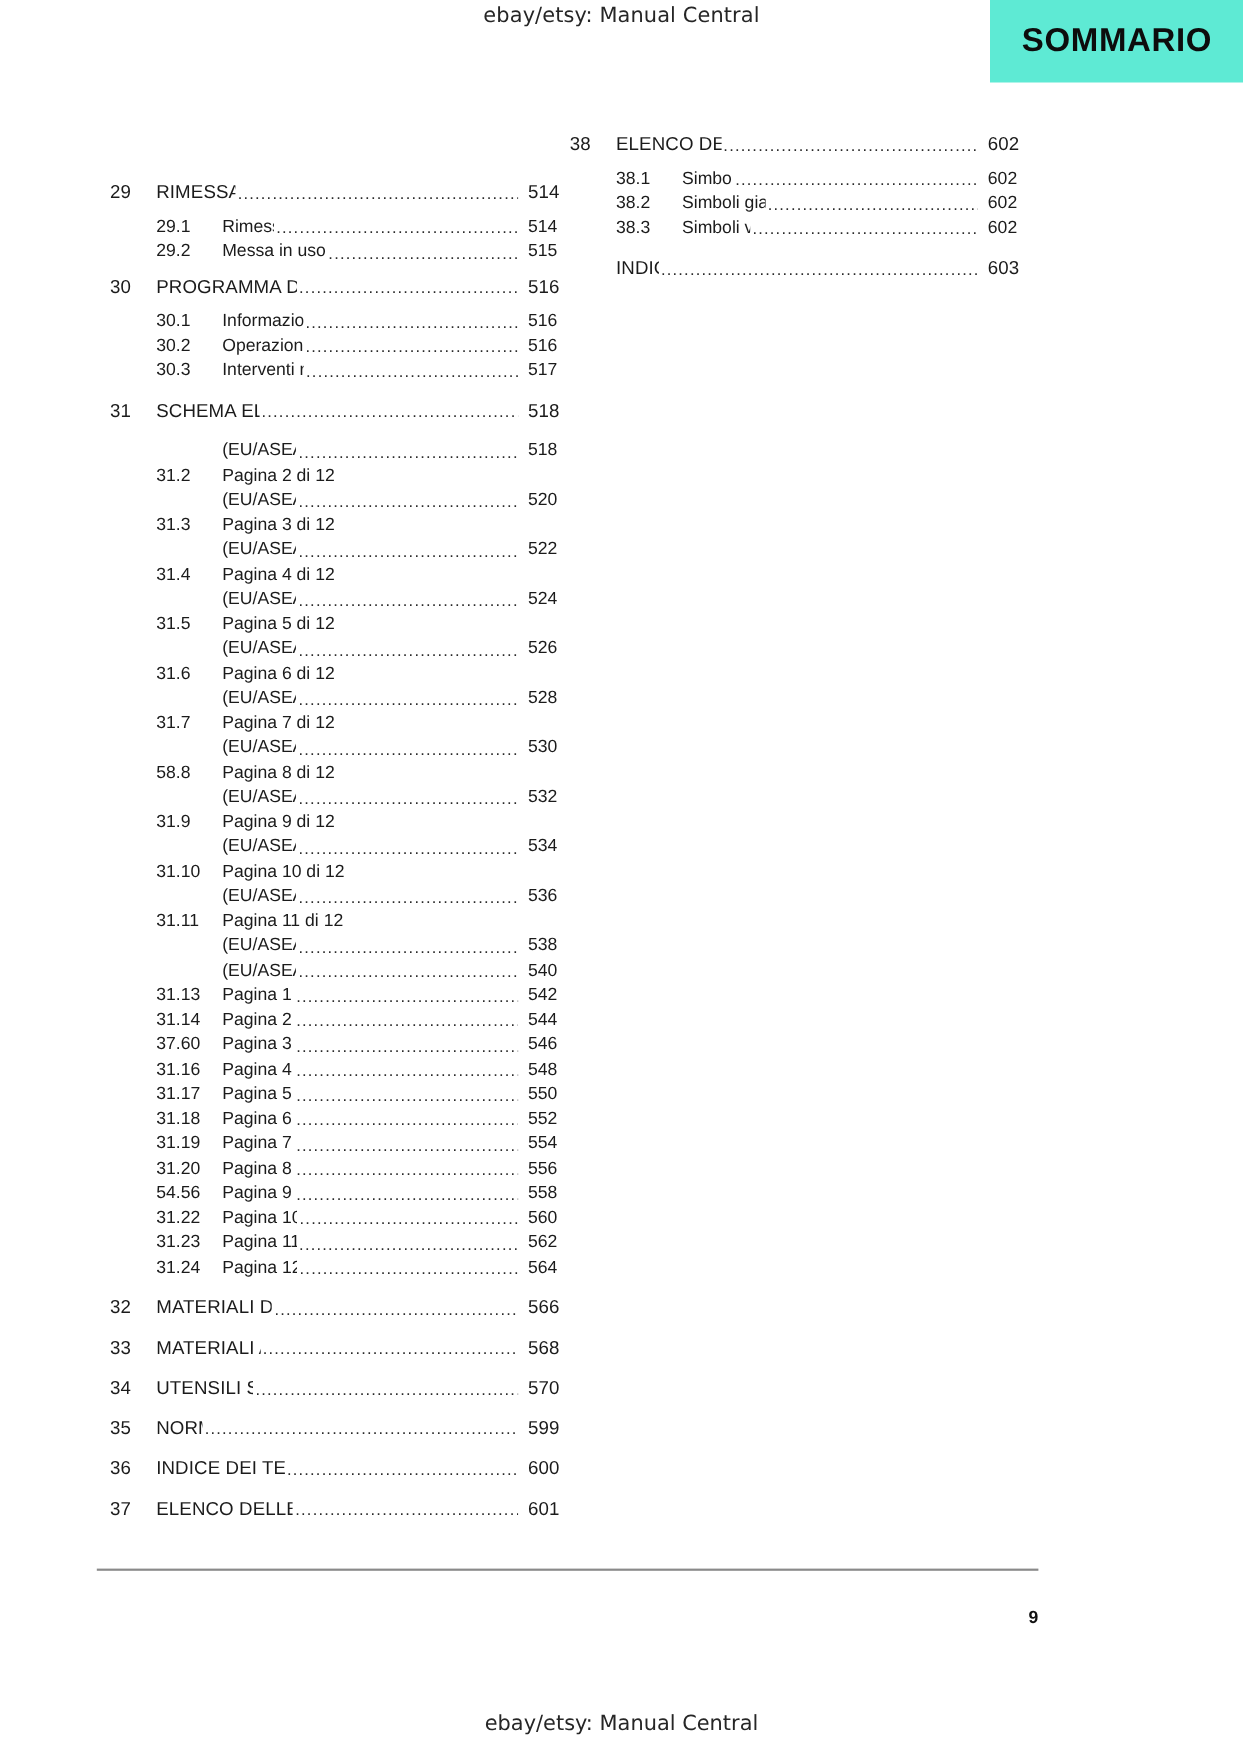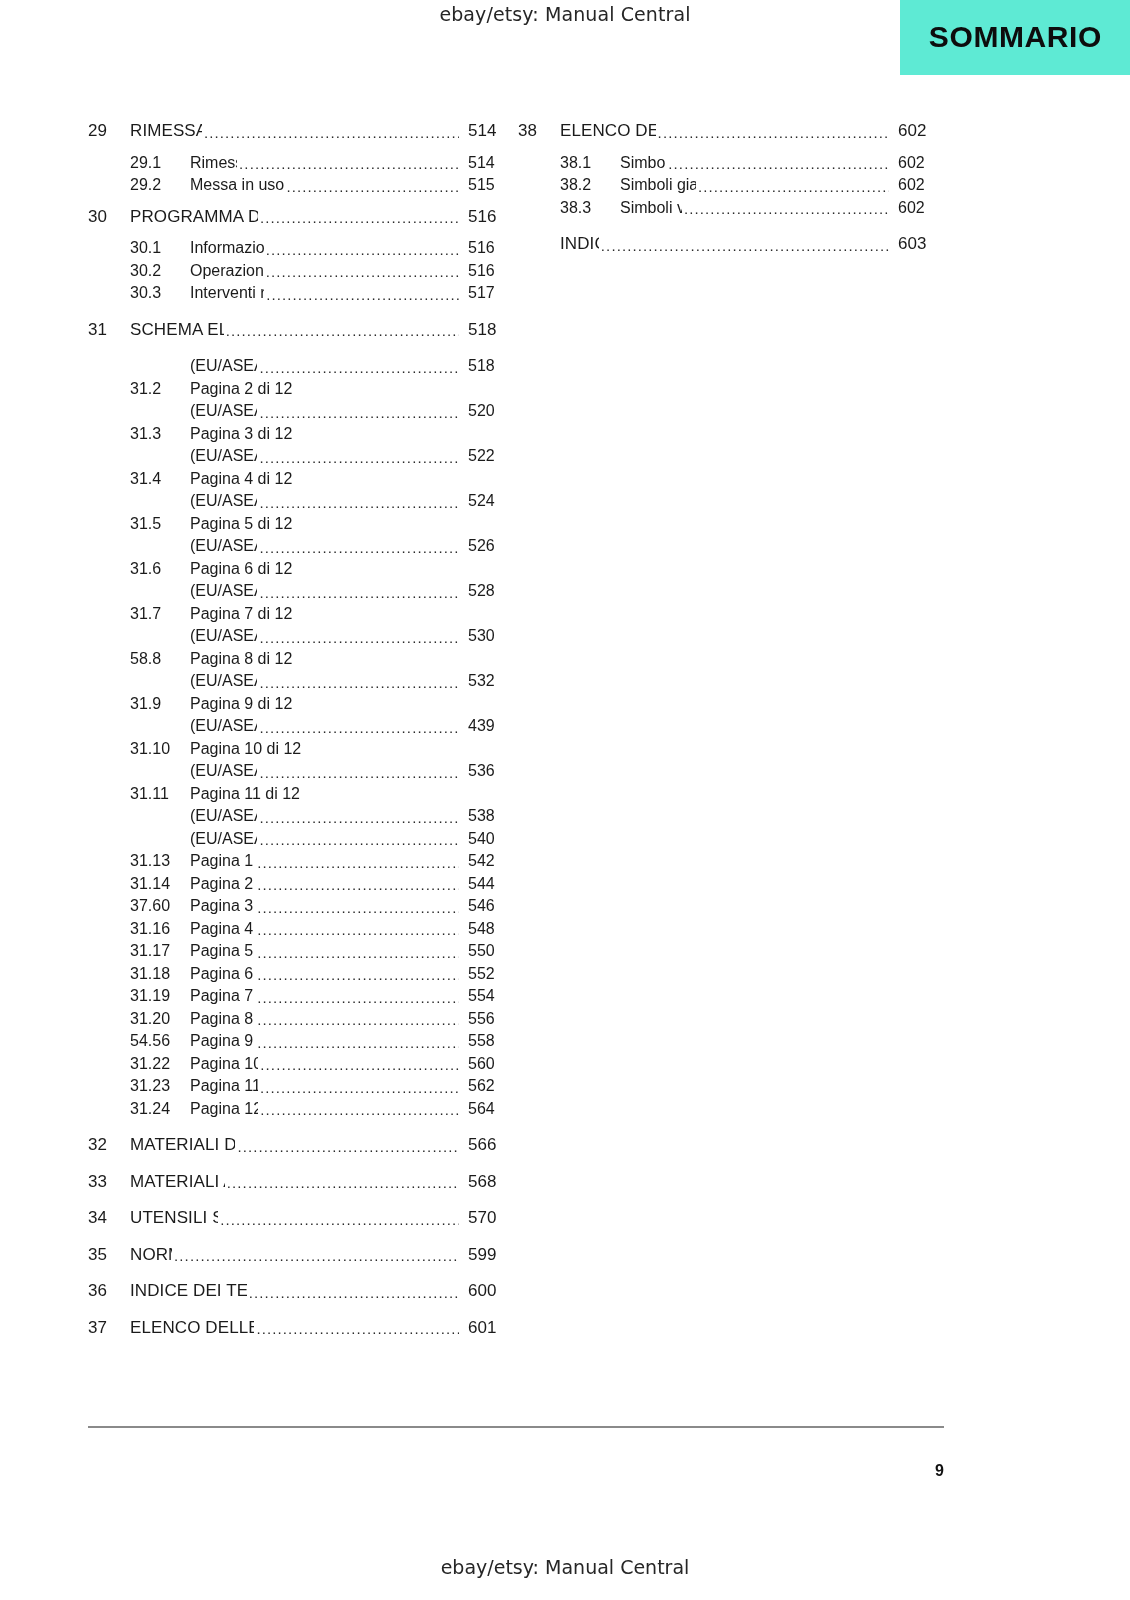--- a/index.html
+++ b/index.html
@@ -43,21 +43,21 @@
   
   .toc {
     position:absolute;
     left:0; top:120px;
     width:1130px;
   }
   .col {
     position:absolute;
     top:0;
   }
-  .col-left  { left:88px;  width:412px; }
+  .col-left  { left:100px;  width:412px;margin-top:44px; }
   .col-right { left:518px; width:412px; }
 
   .entry {
     display:flex;
     align-items:flex-end;
     font-size:16.5px;
     line-height:22.5px;
     color:#1b1b1b;
   }
   .entry.lvl1 {
@@ -333,21 +333,21 @@
       <div class="entry lvl2 two-line">
         <div class="l1">
           <span class="num">31.9</span>
           <span class="label label-first">Pagina 9 di 12</span>
         </div>
         <div class="l2">
           <span class="num"></span>
           <div class="title-wrap">
             <span class="label">(EU/ASEAN/CN/PH)</span>
             <span class="leader">..................................................................................</span>
-            <span class="page">439</span>
+            <span class="page">534</span>
           </div>
         </div>
       </div>
       <div class="entry lvl2 two-line">
         <div class="l1">
           <span class="num">31.10</span>
           <span class="label label-first">Pagina 10 di 12</span>
         </div>
         <div class="l2">
           <span class="num"></span>

